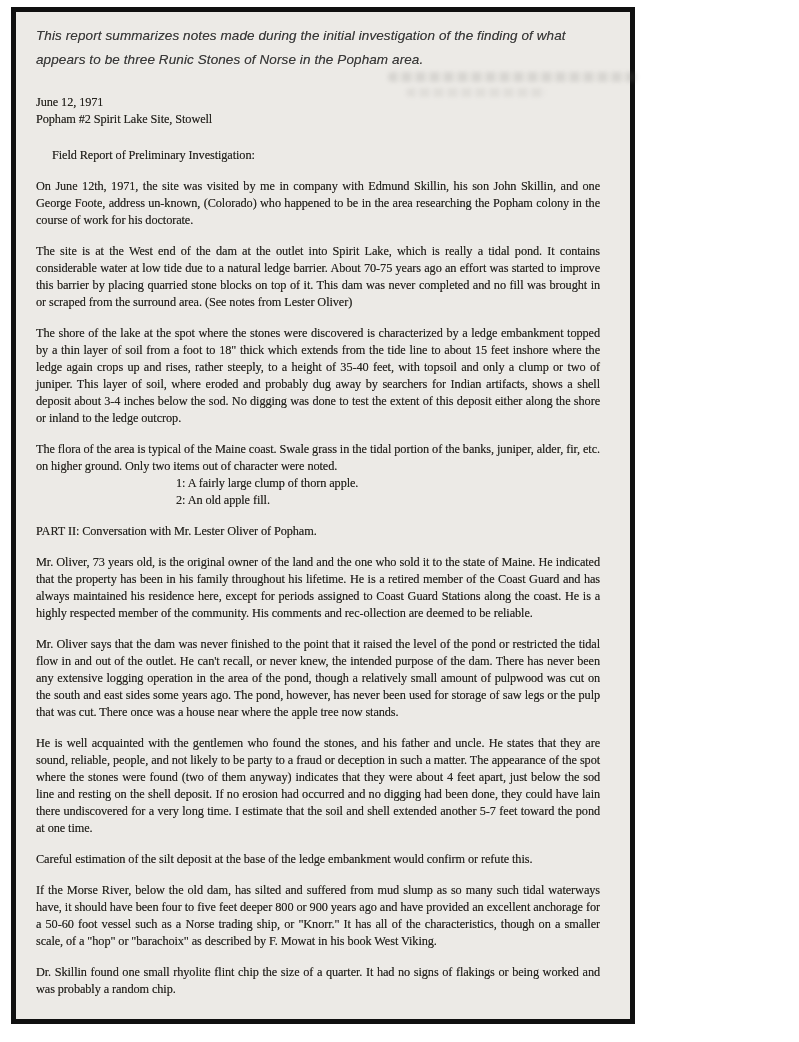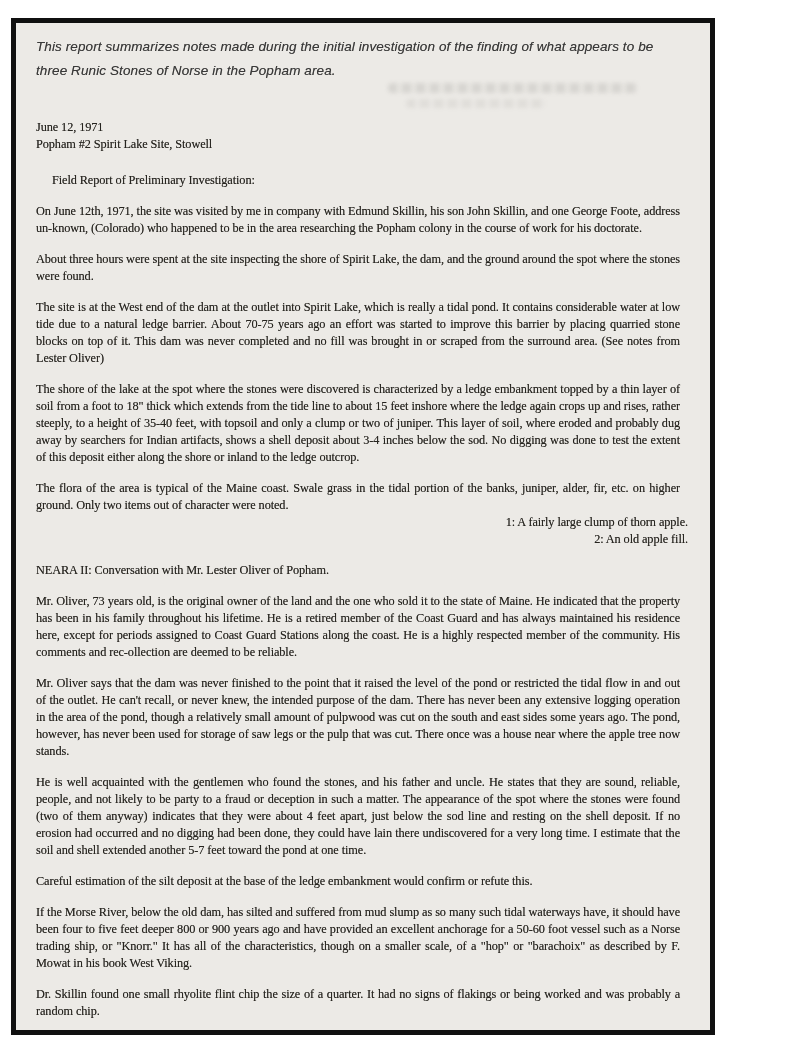--- a/index.html
+++ b/index.html
@@ -7,22 +7,22 @@
     padding: 0;
     background: #ffffff;
     width: 799px;
     height: 1042px;
     position: relative;
     overflow: hidden;
   }
   .scan-page {
     position: absolute;
     left: 11px;
-    top: 18px;
-    width: 704px;
+    top: 7px;
+    width: 624px;
     height: 1017px;
     box-sizing: border-box;
     border: 5px solid #101010;
     background: #eceae6;
     padding: 10px 22px 4px 20px;
     font-family: "Liberation Serif", "DejaVu Serif", serif;
     color: #26241f;
     text-shadow: 0 0 0.5px rgba(40,38,34,0.55);
   }
   .intro-note {
@@ -33,36 +33,35 @@
     color: #3a3a3a;
     margin: 2px 0 0 0;
     letter-spacing: 0.1px;
   }
   .body-text {
     font-size: 12.3px;
     line-height: 17px;
     letter-spacing: -0.1px;
   }
   .dateline {
-    margin-top: 36px;
+    margin-top: 22px;
   }
   .dateline div { margin: 0; }
   .report-heading {
     margin: 19px 0 0 16px;
     font-weight: normal;
     font-size: 12.3px;
   }
   p.para {
     margin: 14px 8px 0 0;
     text-align: justify;
   }
   .noted-list {
     margin: 0;
     padding-left: 140px;
-    text-align: right;
   }
   .noted-list div { margin: 0; }
   .part2-heading {
     margin: 14px 0 0 0;
     font-weight: normal;
     font-size: 12.3px;
   }
   .footer-row {
     position: absolute;
     left: 20px;
@@ -113,31 +112,30 @@
   <p class="intro-note">This report summarizes notes made during the initial investigation of the finding of what appears to be three Runic Stones of Norse in the Popham area.</p>
 
   <div class="dateline body-text">
     <div>June 12, 1971</div>
     <div>Popham #2 Spirit Lake Site, Stowell</div>
   </div>
 
   <div class="report-heading body-text">Field Report of Preliminary Investigation:</div>
 
   <p class="para body-text">On June 12th, 1971, the site was visited by me in company with Edmund Skillin, his son John Skillin, and one George Foote, address un-known, (Colorado) who happened to be in the area researching the Popham colony in the course of work for his doctorate.</p>
-  <p class="para body-text">About three hours were spent at the site inspecting the shore of Spirit Lake, the dam, and the ground around the spot where the stones were found.</p>
   <p class="para body-text">The site is at the West end of the dam at the outlet into Spirit Lake, which is really a tidal pond. It contains considerable water at low tide due to a natural ledge barrier.  About 70-75 years ago an effort was started to improve this barrier by placing quarried stone blocks on top of it. This dam was never completed and no fill was brought in or scraped from the surround area. (See notes from Lester Oliver)</p>
   <p class="para body-text">The shore of the lake at the spot where the stones were discovered is characterized by a ledge embankment topped by a thin layer of soil from a foot to 18" thick which extends from the tide line to about 15 feet inshore where the ledge again crops up and rises, rather steeply, to a height of 35-40 feet, with topsoil and only a clump or two of juniper. This layer of soil, where eroded and probably dug away by searchers for Indian artifacts, shows a shell deposit about 3-4 inches below the sod. No digging was done to test the extent of this deposit either along the shore or inland to the ledge outcrop.</p>
   <p class="para body-text">The flora of the area is typical of the Maine coast. Swale grass in the tidal portion of the banks, juniper, alder, fir, etc. on higher ground. Only two items out of character were noted.</p>
 
   <div class="noted-list body-text">
     <div>1: A fairly large clump of thorn apple.</div>
     <div>2: An old apple fill.</div>
   </div>
 
-  <div class="part2-heading body-text">NEARA II: Conversation with Mr. Lester Oliver of Popham.</div>
+  <div class="part2-heading body-text">PART II: Conversation with Mr. Lester Oliver of Popham.</div>
 
   <p class="para body-text">Mr. Oliver, 73 years old, is the original owner of the land and the one who sold it to the state of Maine. He indicated that the property has been in his family throughout his lifetime. He is a retired member of the Coast Guard and has always maintained his residence here, except for periods assigned to Coast Guard Stations along the coast. He is a highly respected member of the community. His comments and rec-ollection are deemed to be reliable.</p>
   <p class="para body-text">Mr. Oliver says that the dam was never finished to the point that it raised the level of the pond or restricted the tidal flow in and out of the outlet. He can't recall, or never knew, the intended purpose of the dam. There has never been any extensive logging operation in the area of the pond, though a relatively small amount of pulpwood was cut on the south and east sides some years ago. The pond, however, has never been used for storage of saw legs or the pulp that was cut. There once was a house near where the apple tree now stands.</p>
   <p class="para body-text">He is well acquainted with the gentlemen who found the stones, and his father and uncle. He states that they are sound, reliable, people, and not likely to be party to a fraud or deception in such a matter. The appearance of the spot where the stones were found (two of them anyway) indicates that they were about 4 feet apart, just below the sod line and resting on the shell deposit. If no erosion had occurred and no digging had been done, they could have lain there undiscovered for a very long time. I estimate that the soil and shell extended another 5-7 feet toward the pond at one time.</p>
   <p class="para body-text">Careful estimation of the silt deposit at the base of the ledge embankment would confirm or refute this.</p>
   <p class="para body-text">If the Morse River, below the old dam, has silted and suffered from mud slump as so many such tidal waterways have, it should have been four to five feet deeper 800 or 900 years ago and have provided an excellent anchorage for a 50-60 foot vessel such as a Norse trading ship, or "Knorr."  It has all of the characteristics, though on a smaller scale, of a "hop" or "barachoix" as described by F. Mowat in his book West Viking.</p>
   <p class="para body-text">Dr. Skillin found one small rhyolite flint chip the size of a quarter. It had no signs of flakings or being worked and was probably a random chip.</p>
 
   <div class="footer-row">
     <span class="footer-pageno">18</span>

